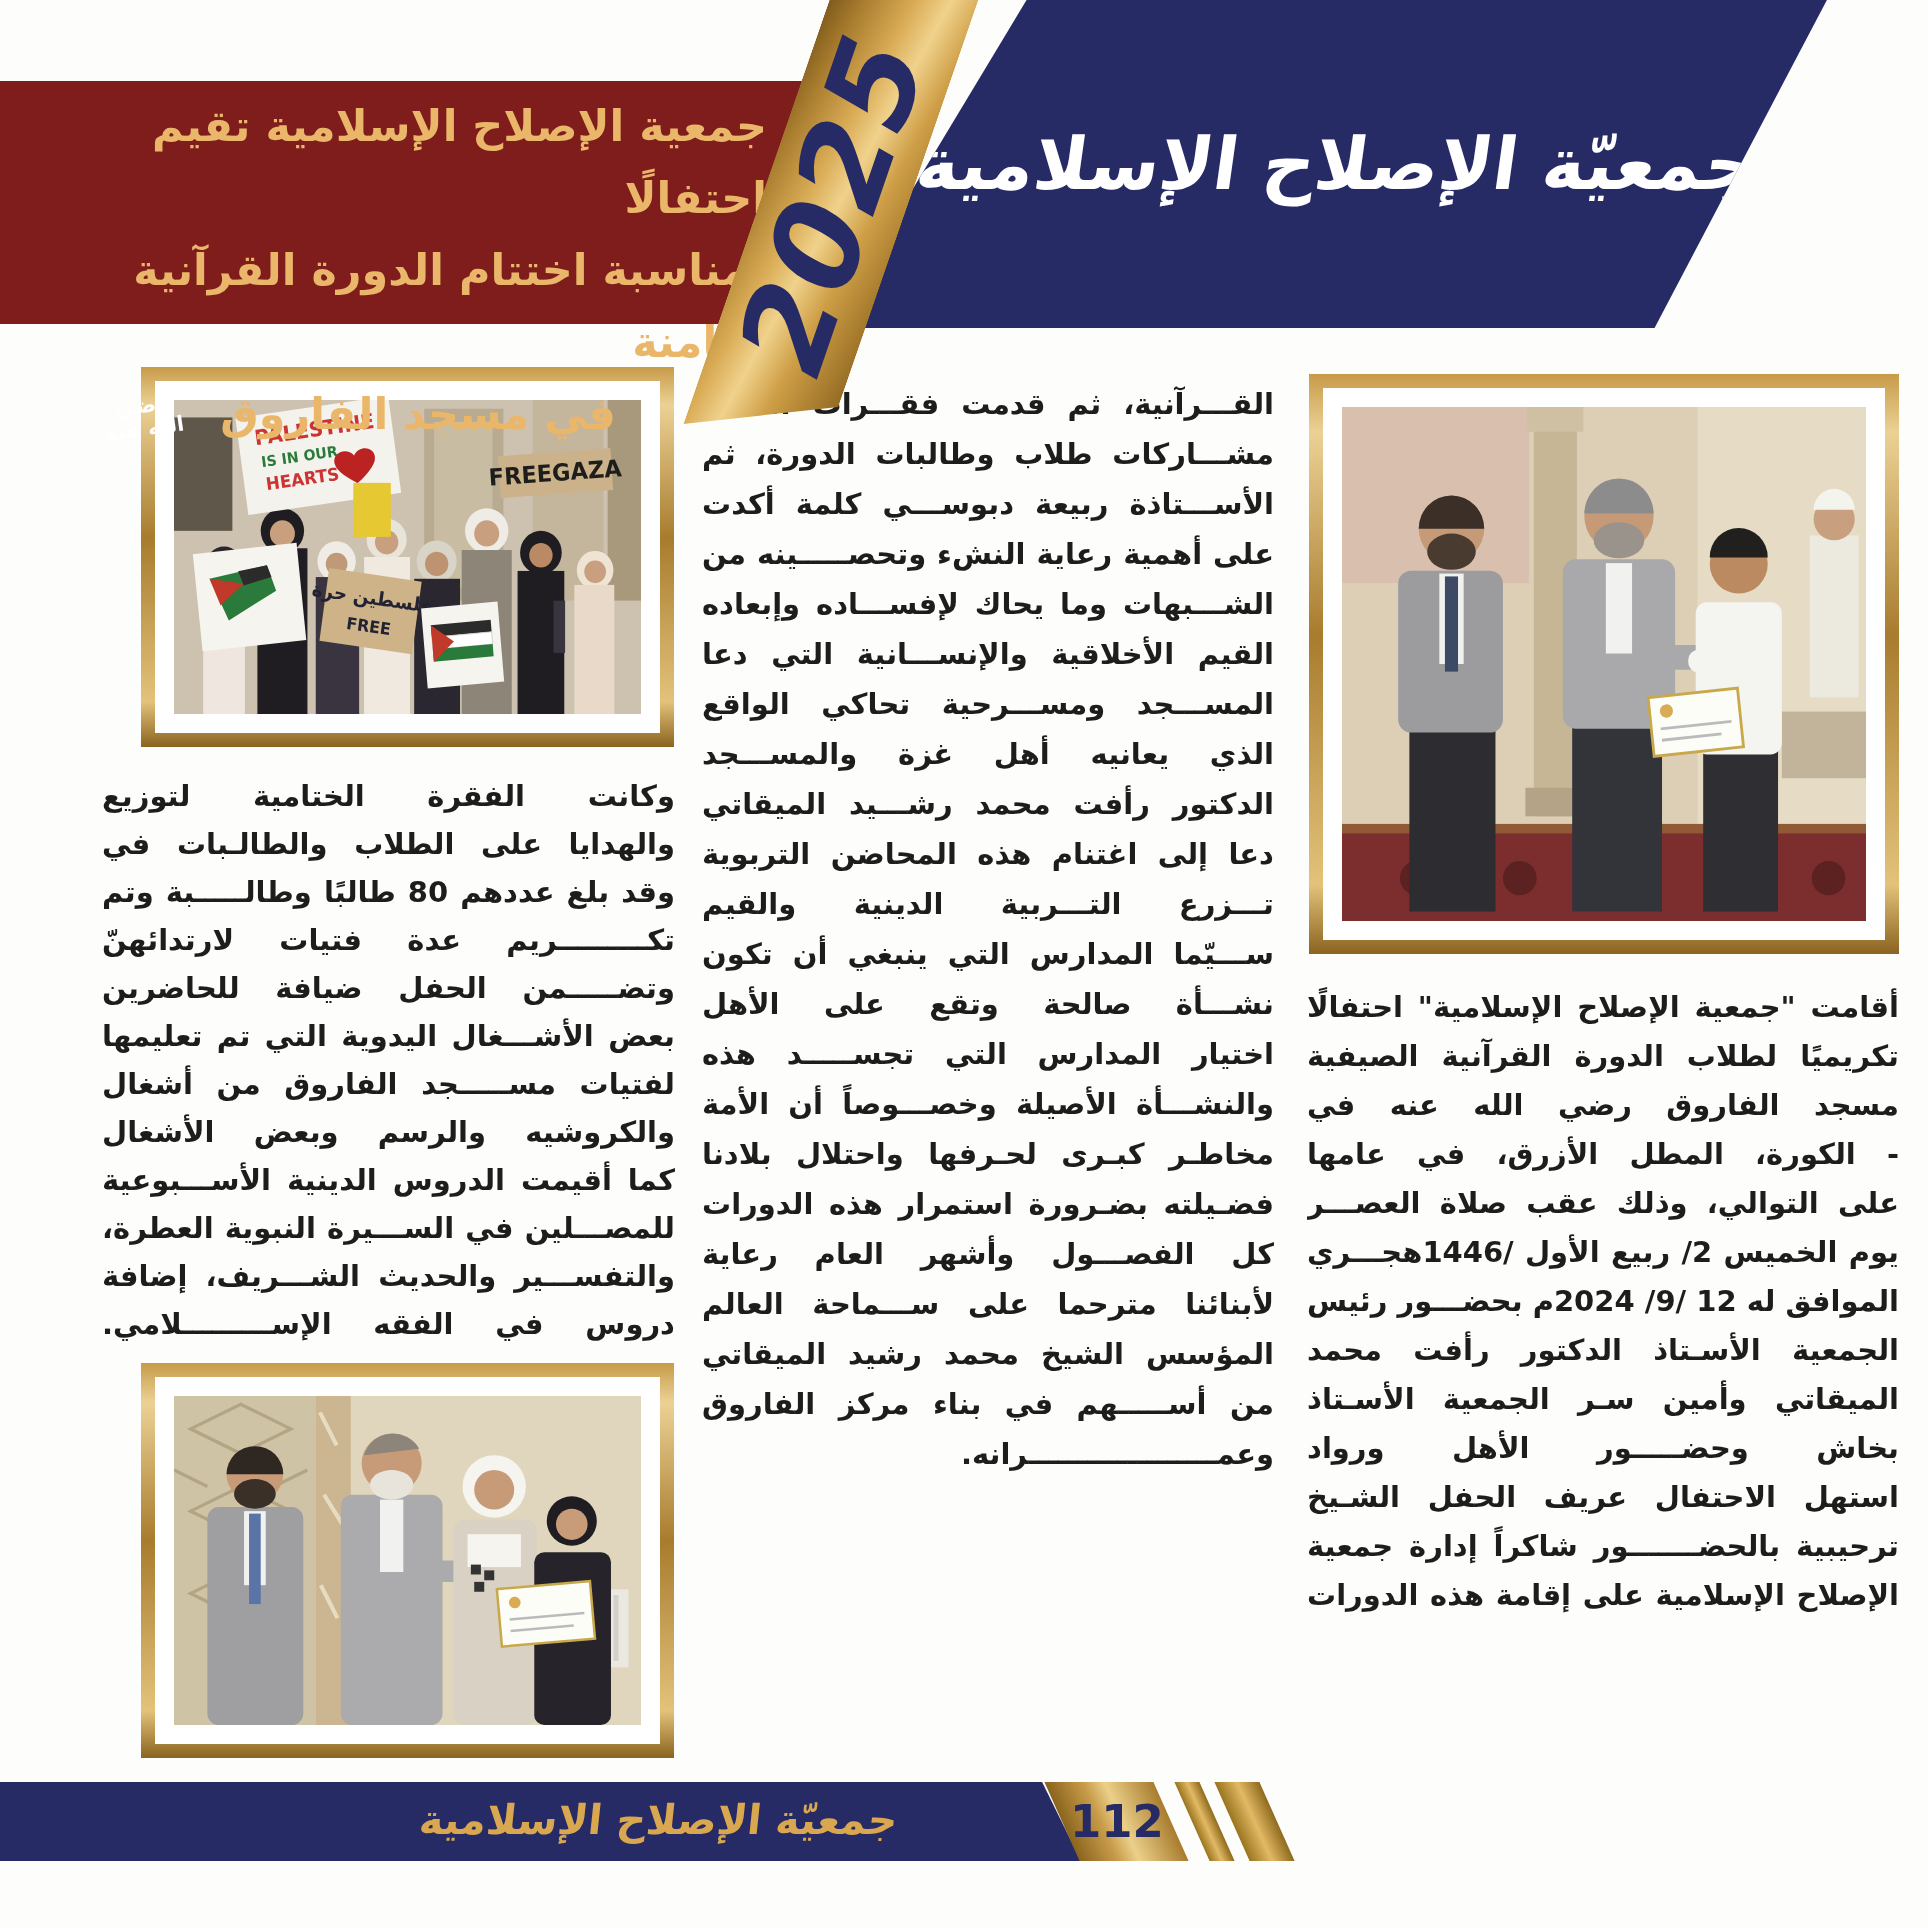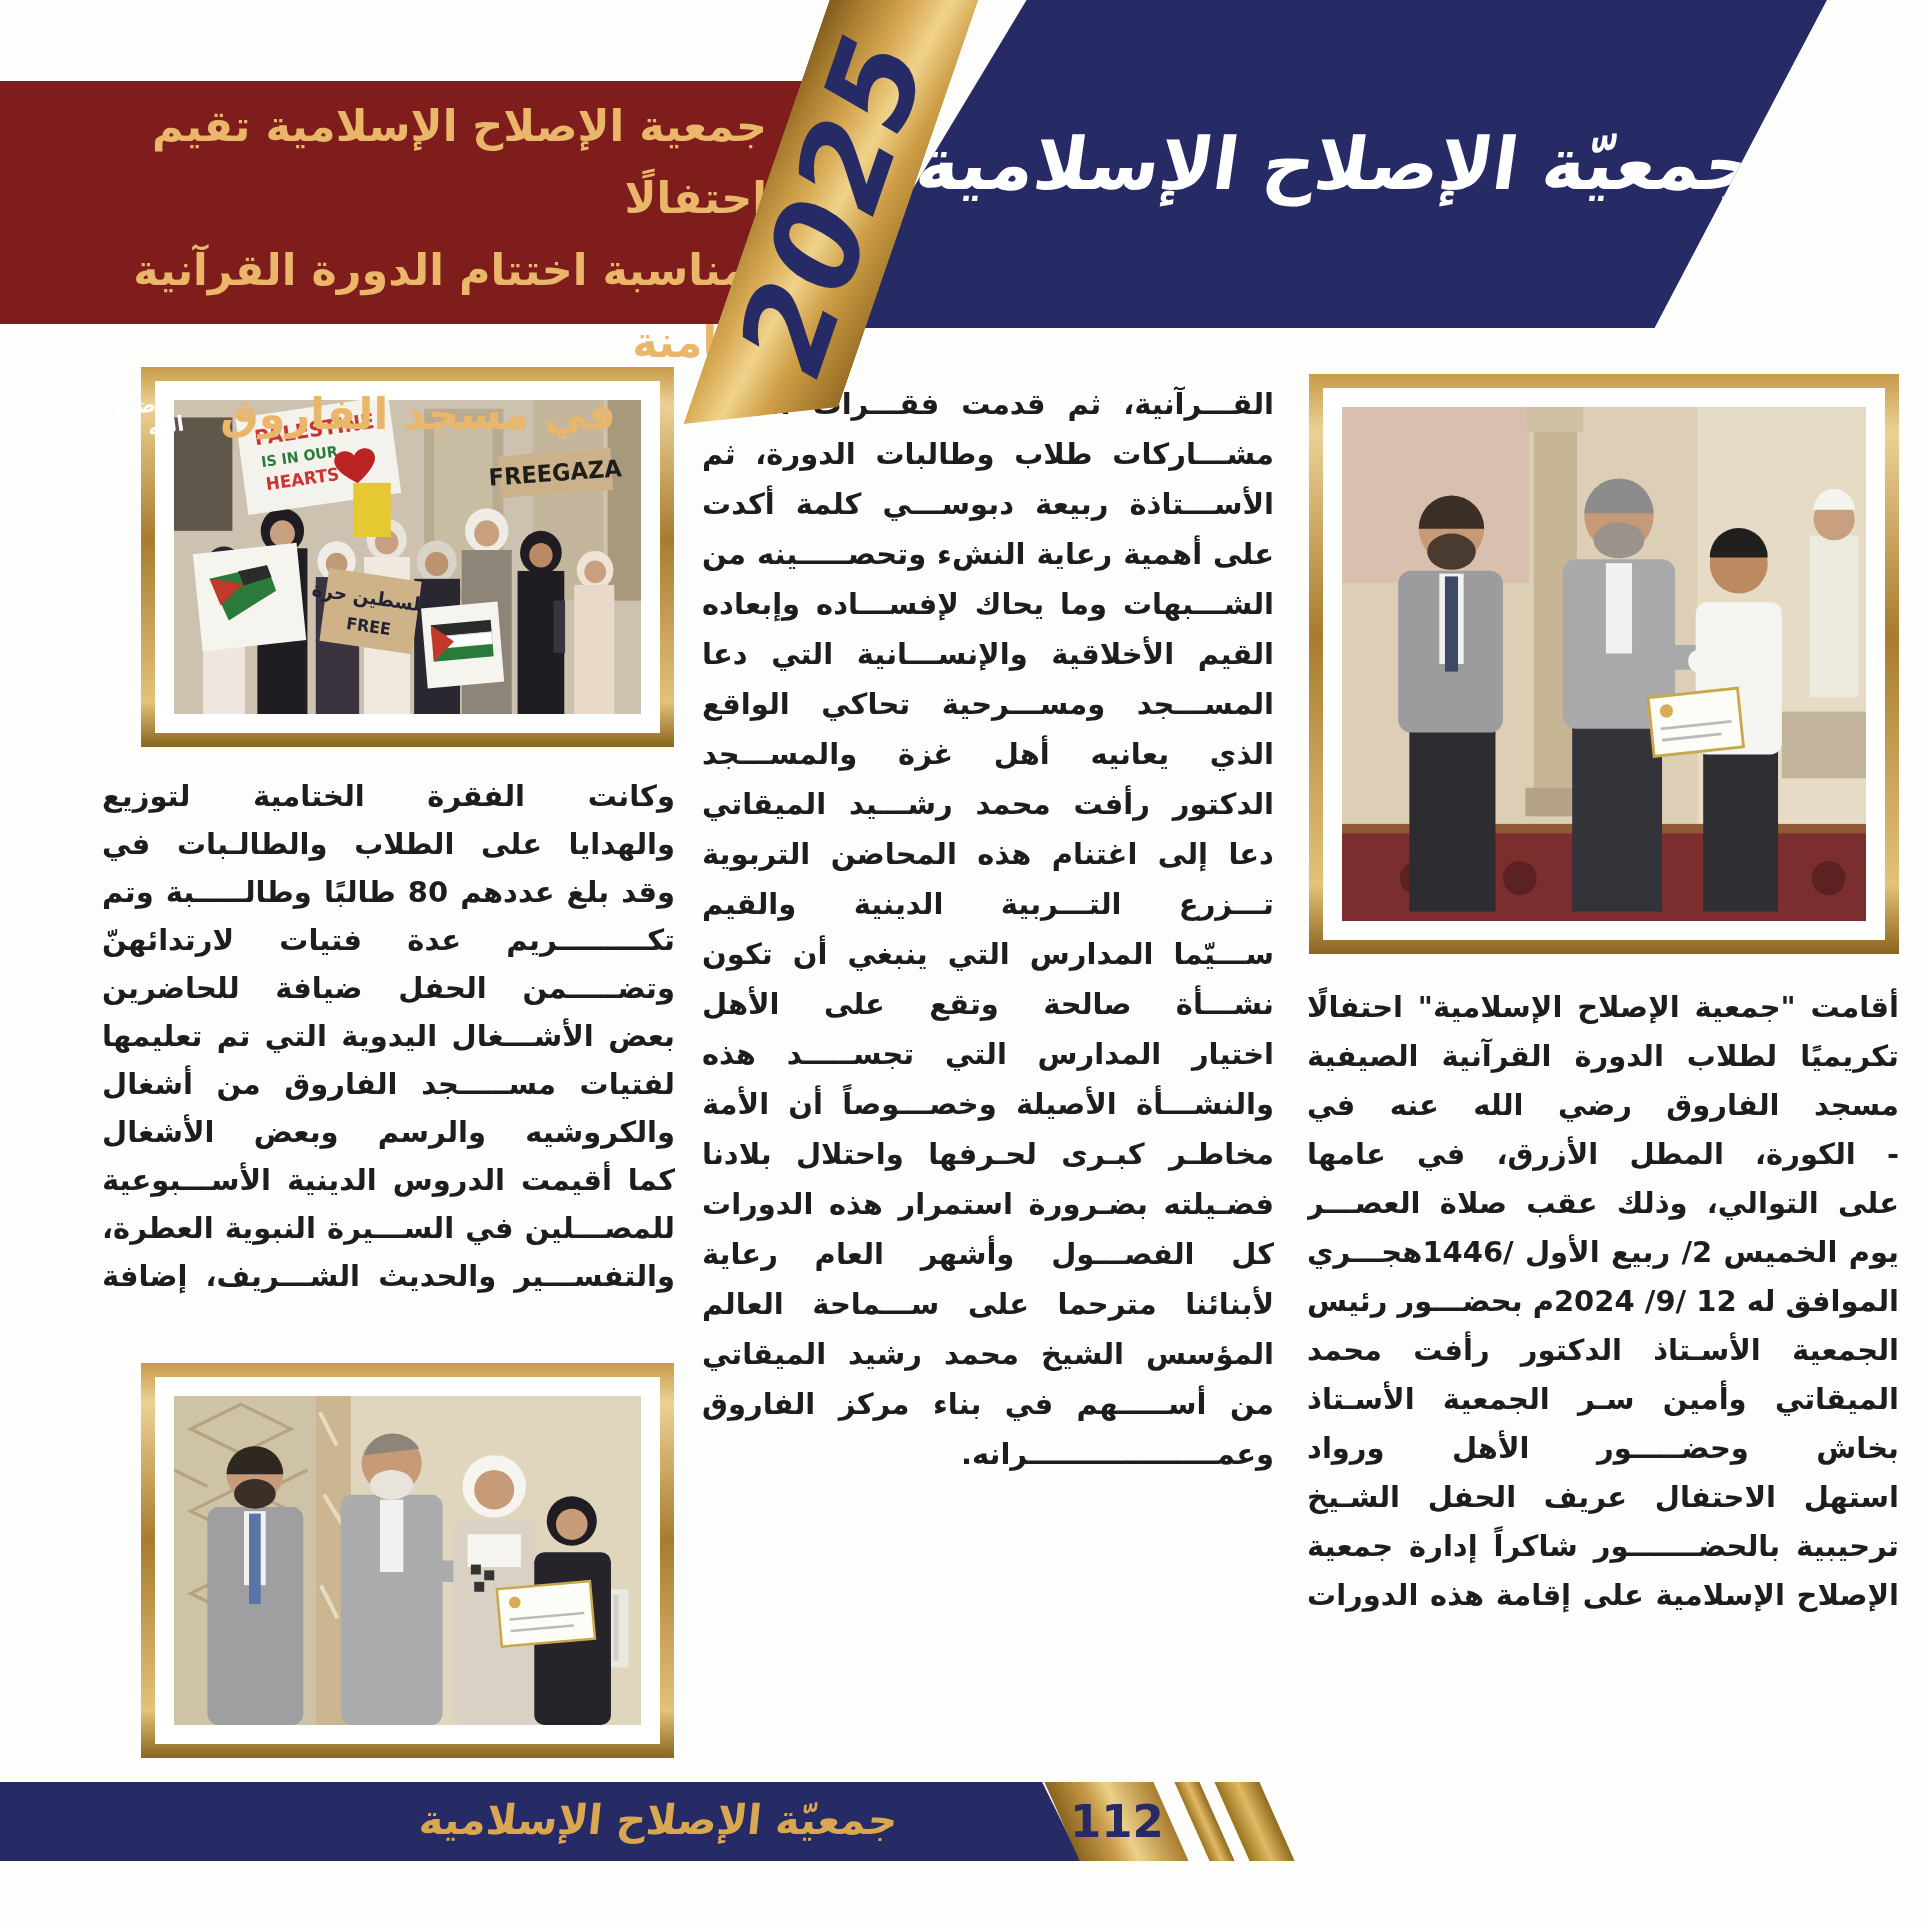--- a/index.html
+++ b/index.html
@@ -315,20 +315,21 @@
       <div class="line">والهدايا على الطلاب والطالـبات في الدورة</div>
       <div class="line">وقد بلغ عددهم 80 طالبًا وطالـــــبة وتم</div>
       <div class="line">تكـــــــــريم عدة فتيات لارتدائهنّ الحجاب</div>
       <div class="line">وتضـــــمن الحفل ضيافة للحاضرين وعرض</div>
       <div class="line">بعض الأشـــغال اليدوية التي تم تعليمها</div>
       <div class="line">لفتيات مســـــجد الفاروق من أشغال الخرز</div>
       <div class="line">والكروشيه والرسم وبعض الأشغال اليدوية.</div>
       <div class="line">كما أقيمت الدروس الدينية الأســـبوعية</div>
       <div class="line">للمصـــلين في الســـيرة النبوية العطرة،</div>
       <div class="line">والتفســـير والحديث الشـــريف، إضافة إلى</div>
+      <div class="line">دروس في الفقه الإســـــــــلامي.</div>
     </div>
 
   <div class="footer-band"></div>
   <div class="footer-callig">جمعيّة الإصلاح الإسلامية</div>
   <div class="page-badge">
     <span class="badge-num">112</span>
   </div>
   <div class="stripe s1"></div>
   <div class="stripe s2"></div>
 

